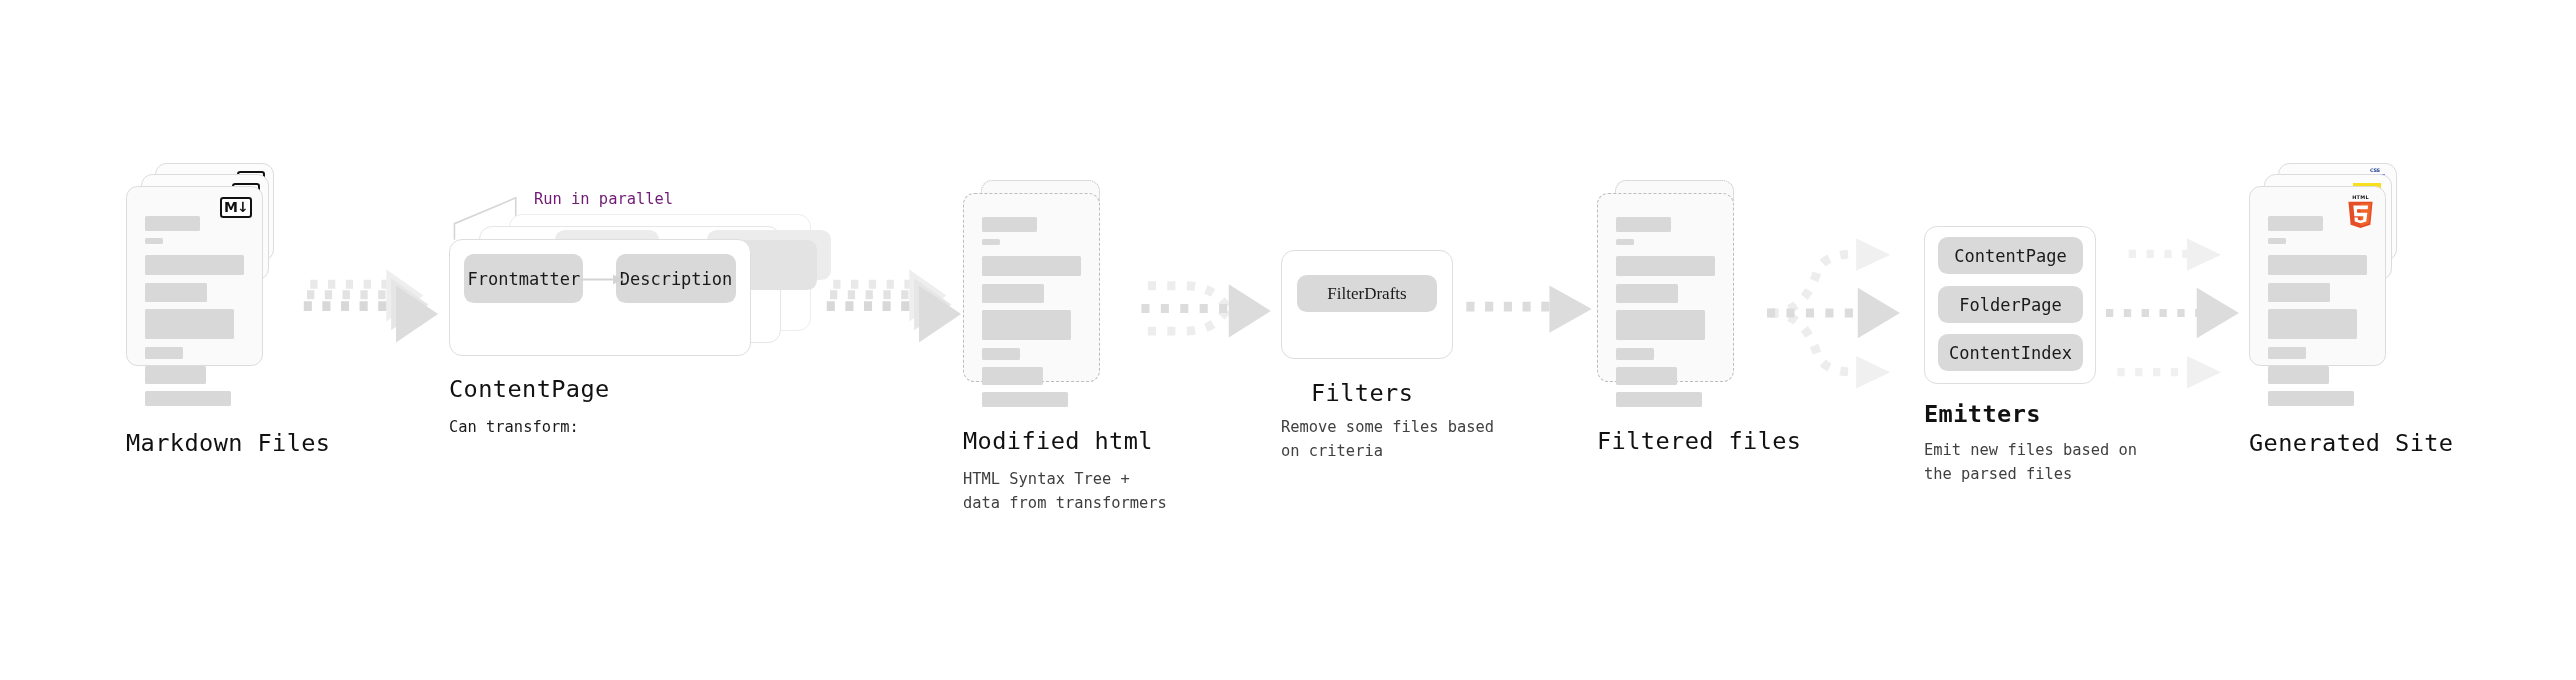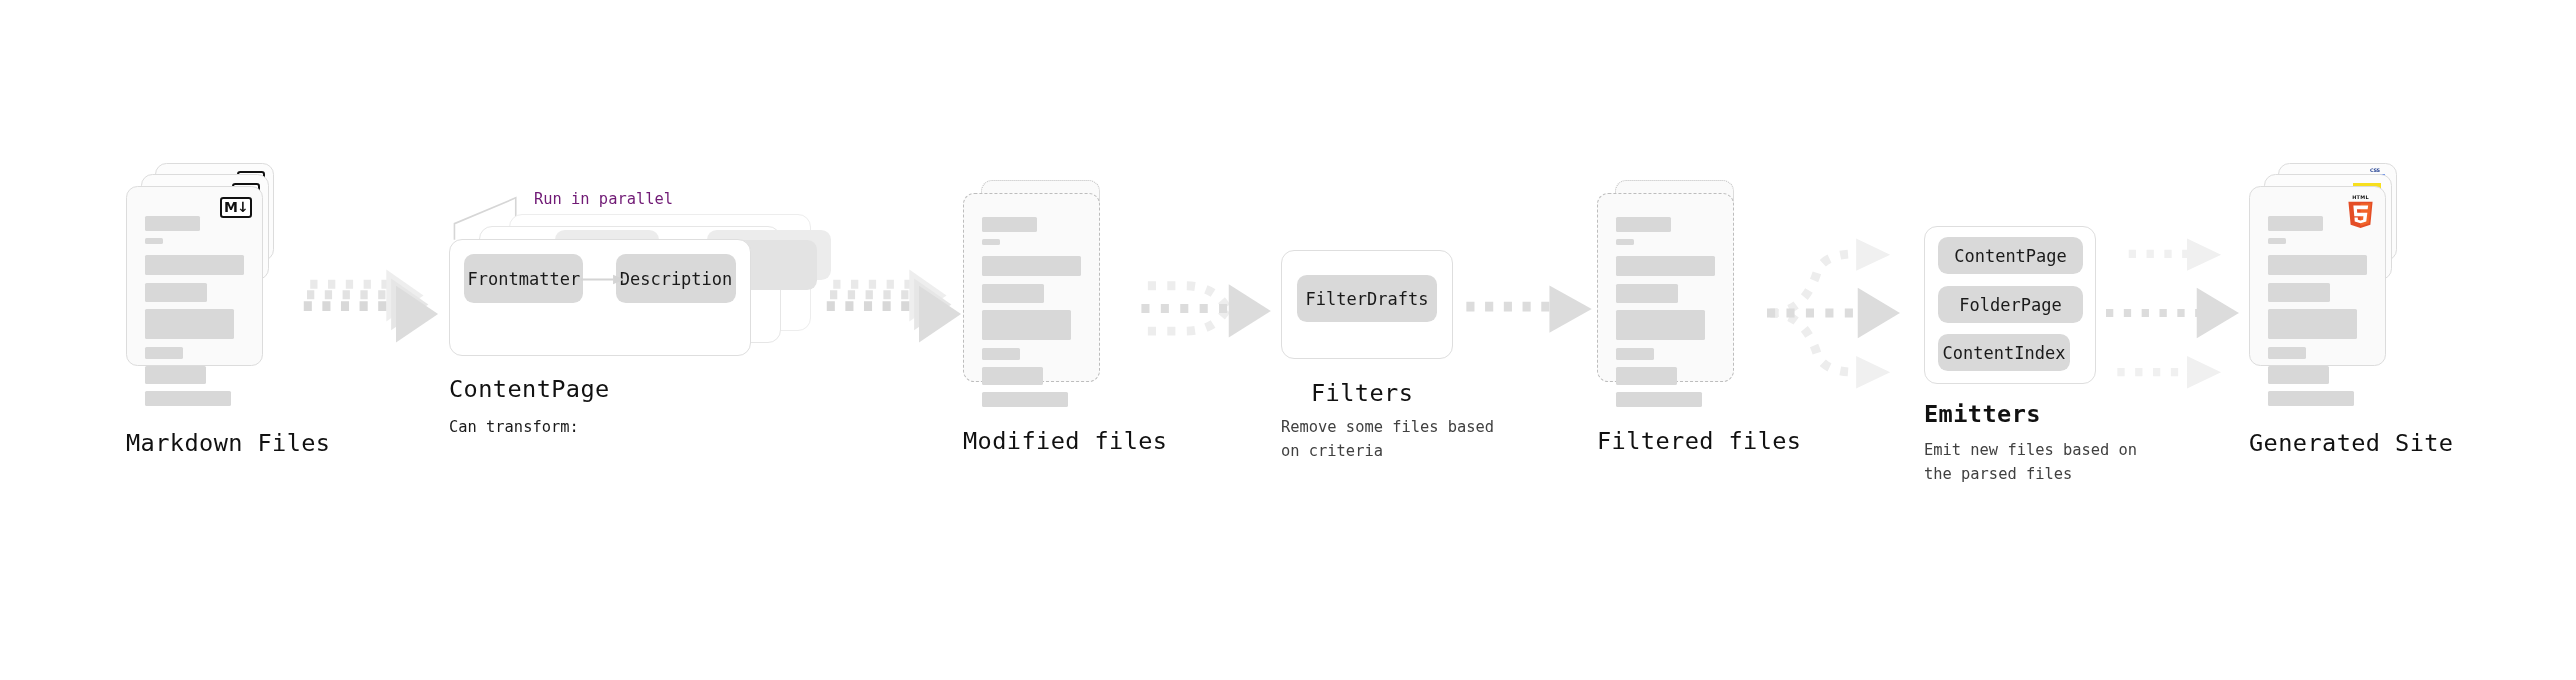--- a/index.html
+++ b/index.html
@@ -213,36 +213,38 @@
         <div class="line" style="width:18%; height:5.7px; margin-bottom:11.4px;"></div>
         <div class="line" style="width:100%; height:20.3px;"></div>
         <div class="line" style="width:63%; height:19.5px;"></div>
         <div class="line" style="width:90%; height:30px;"></div>
         <div class="line" style="width:38%; height:12.2px;"></div>
         <div class="line" style="width:62%; height:18px;"></div>
         <div class="line" style="width:87%; height:14.6px;"></div>
       </div>
     </div>
   </div>
-  <div class="stage-title" style="left:963px; top:427px;">Modified files</div>
+  <div class="stage-title" style="left:963px; top:427px;">Modified html</div>
+  <div class="stage-desc" style="left:963px; top:468px;">HTML Syntax Tree +
+data from transformers</div>
 
   <div class="abs" style="left:1138px; top:268px;">
     <svg width="150" height="89" viewBox="0 0 185 110">
       <g fill="none" stroke-width="11" stroke-dasharray="10 14">
         <path d="M12 22 L58 22 Q95 22 110 50" stroke="#ededed"></path>
         <path d="M12 78 L58 78 Q95 78 110 50" stroke="#ededed"></path>
         <line x1="4" y1="50" x2="118" y2="50" stroke="#dcdcdc"></line>
       </g>
       <polygon points="112,20 164,53 112,86" fill="#dcdcdc"></polygon>
     </svg>
   </div>
 
   <div class="group-box" style="left:1281px; top:250px; width:172px; height:109px;">
   </div>
-  <div class="chip" style="left:1297px; top:275px; width:140px; height:47px;">
+  <div class="chip" style="left:1297px; top:275px; width:140px; height:37px;font-family:Liberation Serif, serif;">
     <span>FilterDrafts</span>
   </div>
   <div class="stage-title" style="left:1311px; top:379px;">Filters</div>
   <div class="stage-desc" style="left:1281px; top:416px;">Remove some files based
 on criteria</div>
 
   <div class="abs" style="left:1463px; top:283px;">
     <svg width="137" height="57" viewBox="0 0 168 70">
       <line x1="4" y1="29" x2="112" y2="29" stroke="#dcdcdc" stroke-width="12" stroke-dasharray="10 13"></line>
       <polygon points="106,3 158,32 106,61" fill="#dcdcdc"></polygon>
@@ -280,21 +282,21 @@
   </div>
 
   <div class="group-box" style="left:1924px; top:226px; width:172px; height:158px;">
   </div>
   <div class="chip" style="left:1938px; top:237px; width:145px; height:37px;">
     <span>ContentPage</span>
   </div>
   <div class="chip" style="left:1938px; top:286px; width:145px; height:37px;">
     <span>FolderPage</span>
   </div>
-  <div class="chip" style="left:1938px; top:334px; width:132px; height:37px;">
+  <div class="chip" style="left:1938px; top:334px; width:145px; height:37px;">
     <span>ContentIndex</span>
   </div>
   <div class="stage-title" style="left:1924px; top:400px;font-weight:bold;">Emitters</div>
   <div class="stage-desc" style="left:1924px; top:439px;">Emit new files based on
 the parsed files</div>
 
   <div class="abs" style="left:2106px; top:236px;">
     <svg width="154" height="154" viewBox="0 0 190 190">
       <g fill="none" stroke-width="10" stroke-dasharray="9 13">
         <line x1="28" y1="22" x2="104" y2="22" stroke="#f0f0f0"></line>

